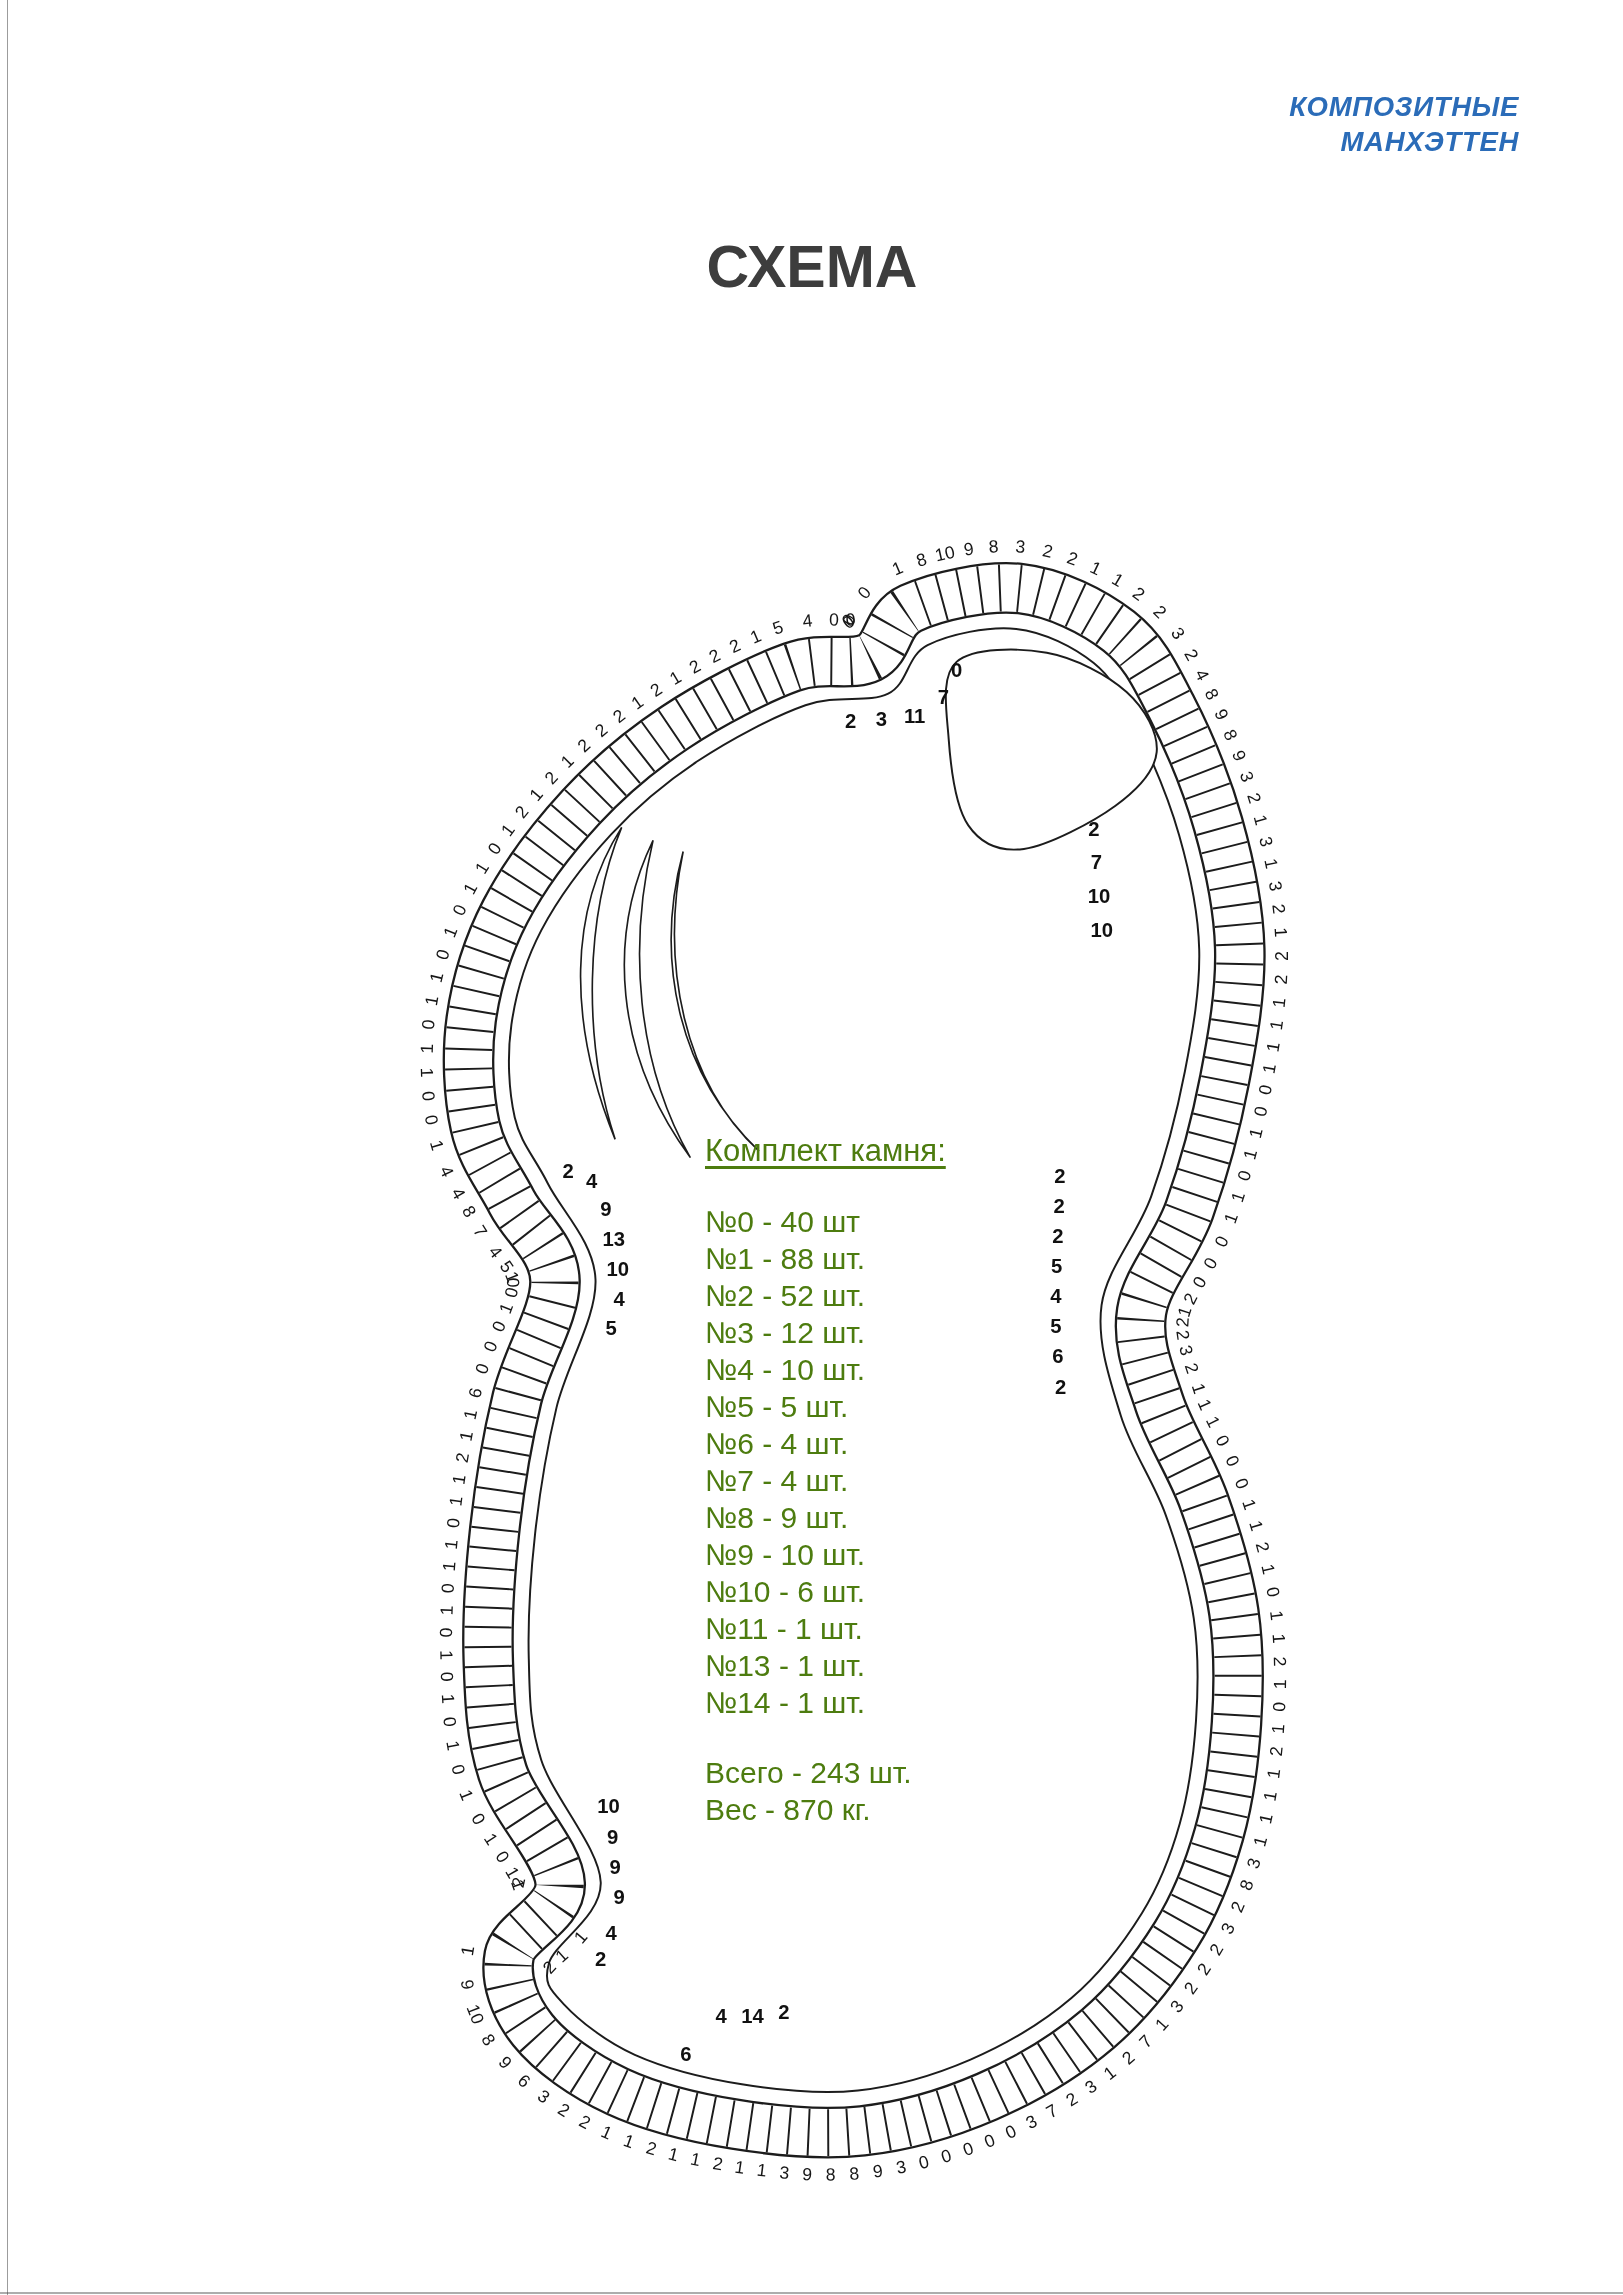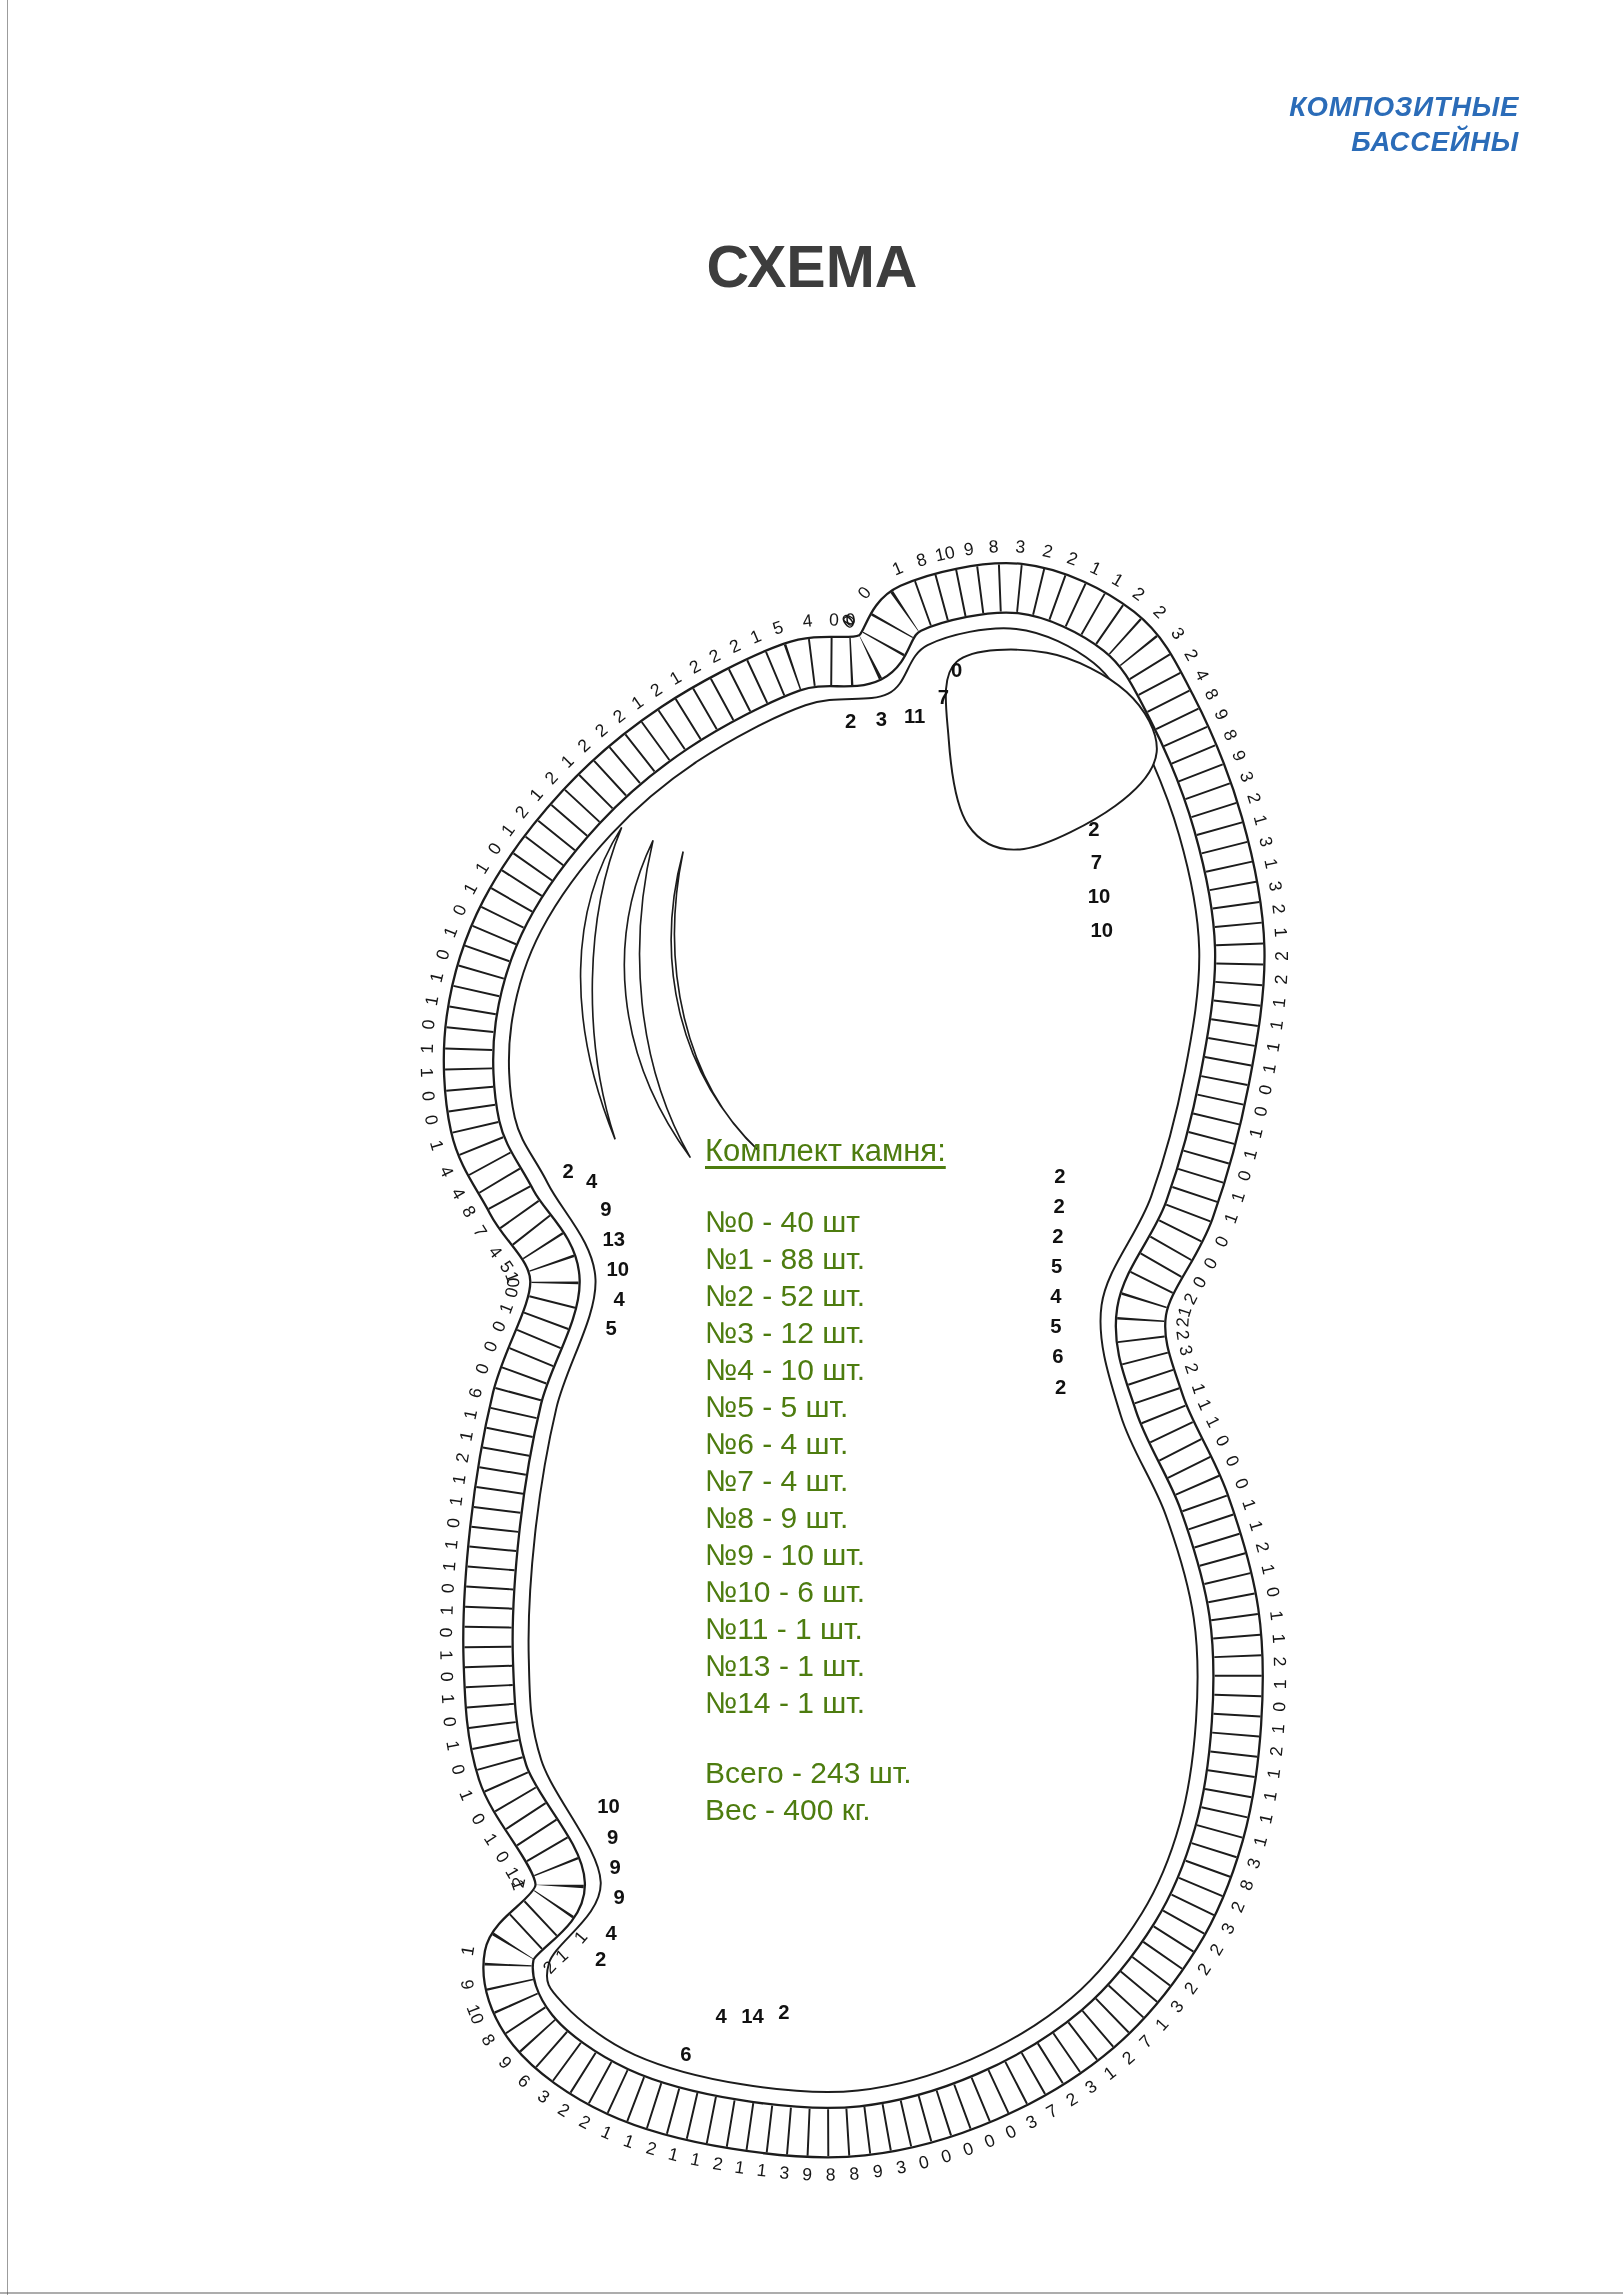--- a/index.html
+++ b/index.html
@@ -35,21 +35,21 @@
 <body>
 
 <div class="page">
 
   <div class="edge-left"></div>
   <div class="edge-bottom"></div>
 
   <div class="brand">
     <div class="brand-words">
       <div>КОМПОЗИТНЫЕ</div>
-      <div>БАССЕЙНЫ</div>
+      <div>МАНХЭТТЕН</div>
     </div>
   </div>
 
   <div class="titles">
     <div>СХЕМА</div>
   </div>
 
   <svg class="diagram-svg" width="1624" height="2295" viewBox="0 0 2482 3509" id="diagram">
       <path d="M 1210 1020 C 1259.7 1002.2 1299.7 1020.0 1330 1005 C 1360.3 990.0 1353.7 947.5 1392 930 C 1430.3 912.5 1507.0 894.2 1560 900 C 1613.0 905.8 1671.7 935.0 1710 965 C 1748.3 995.0 1764.7 1030.8 1790 1080 C 1815.3 1129.2 1844.5 1198.3 1862 1260 C 1879.5 1321.7 1893.3 1385.0 1895 1450 C 1896.7 1515.0 1884.8 1583.3 1872 1650 C 1859.2 1716.7 1839.2 1790.8 1818 1850 C 1796.8 1909.2 1752.7 1955.8 1745 2005 C 1737.3 2054.2 1756.2 2096.7 1772 2145 C 1787.8 2193.3 1821.0 2241.7 1840 2295 C 1859.0 2348.3 1877.7 2408.3 1886 2465 C 1894.3 2521.7 1893.8 2578.3 1890 2635 C 1886.2 2691.7 1878.3 2751.2 1863 2805 C 1847.7 2858.8 1828.8 2908.5 1798 2958 C 1767.2 3007.5 1726.3 3060.7 1678 3102 C 1629.7 3143.3 1568.0 3180.0 1508 3206 C 1448.0 3232.0 1382.0 3251.0 1318 3258 C 1254.0 3265.0 1186.3 3258.0 1124 3248 C 1061.7 3238.0 995.7 3222.0 944 3198 C 892.3 3174.0 841.7 3138.7 814 3104 C 786.3 3069.3 771.0 3027.3 778 2990 C 785.0 2952.7 857.7 2926.7 856 2880 C 854.3 2833.3 786.3 2767.0 768 2710 C 749.7 2653.0 748.0 2600.0 746 2538 C 744.0 2476.0 748.7 2404.7 756 2338 C 763.3 2271.3 774.7 2201.3 790 2138 C 805.3 2074.7 849.3 2008.0 848 1958 C 846.7 1908.0 802.3 1877.3 782 1838 C 761.7 1798.7 736.3 1768.7 726 1722 C 715.7 1675.3 712.3 1612.7 720 1558 C 727.7 1503.3 744.0 1448.0 772 1394 C 800.0 1340.0 844.7 1281.0 888 1234 C 931.3 1187.0 978.3 1147.7 1032 1112 C 1085.7 1076.3 1160.3 1037.8 1210 1020 Z" fill="none" stroke="#1c1c1c" stroke-width="79" stroke-linejoin="round"></path>
       <path d="M 1210 1020 C 1259.7 1002.2 1299.7 1020.0 1330 1005 C 1360.3 990.0 1353.7 947.5 1392 930 C 1430.3 912.5 1507.0 894.2 1560 900 C 1613.0 905.8 1671.7 935.0 1710 965 C 1748.3 995.0 1764.7 1030.8 1790 1080 C 1815.3 1129.2 1844.5 1198.3 1862 1260 C 1879.5 1321.7 1893.3 1385.0 1895 1450 C 1896.7 1515.0 1884.8 1583.3 1872 1650 C 1859.2 1716.7 1839.2 1790.8 1818 1850 C 1796.8 1909.2 1752.7 1955.8 1745 2005 C 1737.3 2054.2 1756.2 2096.7 1772 2145 C 1787.8 2193.3 1821.0 2241.7 1840 2295 C 1859.0 2348.3 1877.7 2408.3 1886 2465 C 1894.3 2521.7 1893.8 2578.3 1890 2635 C 1886.2 2691.7 1878.3 2751.2 1863 2805 C 1847.7 2858.8 1828.8 2908.5 1798 2958 C 1767.2 3007.5 1726.3 3060.7 1678 3102 C 1629.7 3143.3 1568.0 3180.0 1508 3206 C 1448.0 3232.0 1382.0 3251.0 1318 3258 C 1254.0 3265.0 1186.3 3258.0 1124 3248 C 1061.7 3238.0 995.7 3222.0 944 3198 C 892.3 3174.0 841.7 3138.7 814 3104 C 786.3 3069.3 771.0 3027.3 778 2990 C 785.0 2952.7 857.7 2926.7 856 2880 C 854.3 2833.3 786.3 2767.0 768 2710 C 749.7 2653.0 748.0 2600.0 746 2538 C 744.0 2476.0 748.7 2404.7 756 2338 C 763.3 2271.3 774.7 2201.3 790 2138 C 805.3 2074.7 849.3 2008.0 848 1958 C 846.7 1908.0 802.3 1877.3 782 1838 C 761.7 1798.7 736.3 1768.7 726 1722 C 715.7 1675.3 712.3 1612.7 720 1558 C 727.7 1503.3 744.0 1448.0 772 1394 C 800.0 1340.0 844.7 1281.0 888 1234 C 931.3 1187.0 978.3 1147.7 1032 1112 C 1085.7 1076.3 1160.3 1037.8 1210 1020 Z" fill="none" stroke="#ffffff" stroke-width="72" stroke-linejoin="round"></path>
@@ -299,17 +299,17 @@
         <div>№6 - 4 шт.</div>
         <div>№7 - 4 шт.</div>
         <div>№8 - 9 шт.</div>
         <div>№9 - 10 шт.</div>
         <div>№10 - 6 шт.</div>
         <div>№11 - 1 шт.</div>
         <div>№13 - 1 шт.</div>
         <div>№14 - 1 шт.</div>
       </div>
     <div class="kit-total">Всего - 243 шт.</div>
-    <div class="kit-weight">Вес - 400 кг.</div>
+    <div class="kit-weight">Вес - 870 кг.</div>
   </div>
 
 </div>
 
 
 </body></html>

